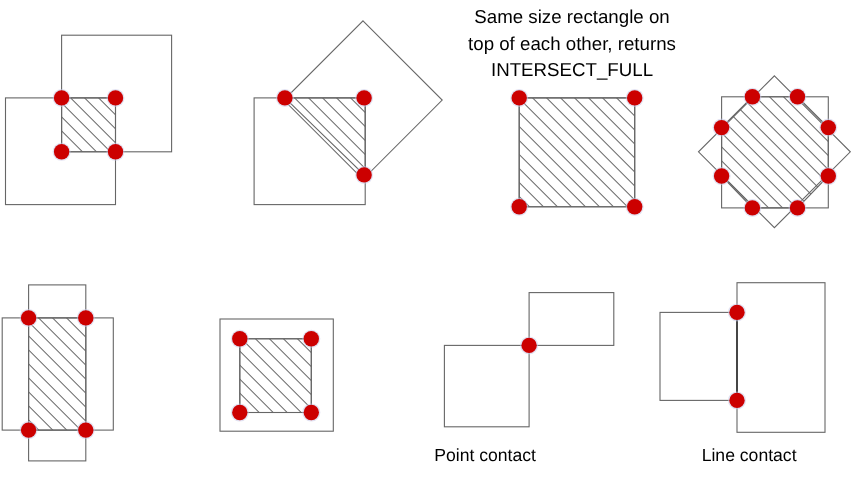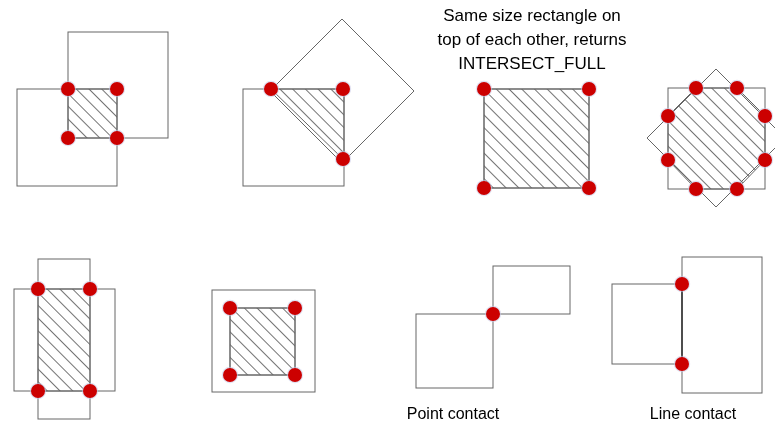--- a/index.html
+++ b/index.html
@@ -10,21 +10,21 @@
   body {
     width: 775px;
     height: 436px;
     font-family: "Liberation Sans", sans-serif;
     color: #000000;
     overflow: hidden;
     position: relative;
   }
   #figure-root {
     position: absolute;
-    left: 12px;
+    left: 0;
     top: 0;
     width: 641px;
     height: 436px;
   }
   svg.figure-canvas {
     display: block;
     width: 775px;
     height: 436px;
   }
   text.caption-text {

